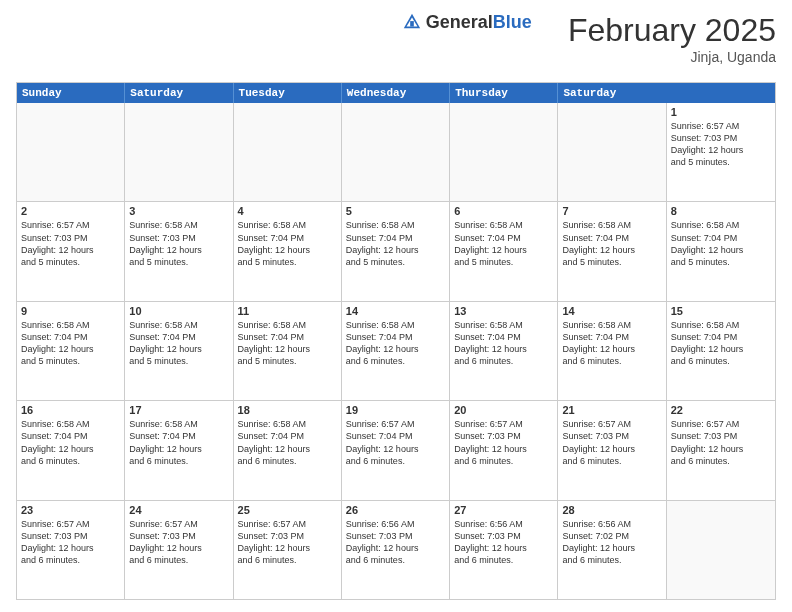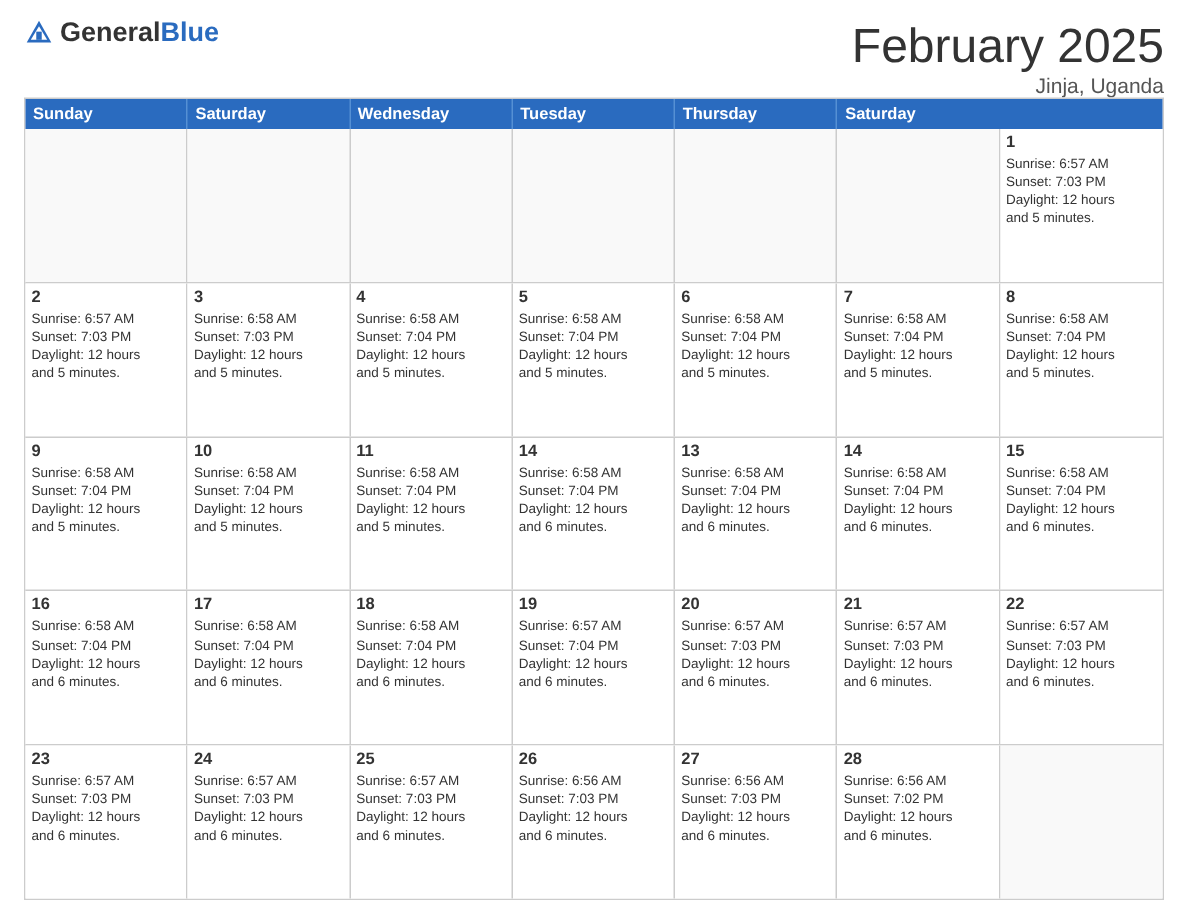--- a/index.html
+++ b/index.html
@@ -12,23 +12,24 @@
     }
     .page {
       width: 792px;
       height: 612px;
       padding: 12px 16px 12px 16px;
       display: flex;
       flex-direction: column;
     }
     .header {
       display: flex;
-      justify-content: space-between;
+      justify-content: flex-end;
       align-items: flex-start;
-      margin-bottom: 0;
+      margin-bottom: 17px;
+      gap: 36px;
     }
     .logo {
       display: flex;
       align-items: center;
       gap: 4px;
     }
     .logo-text {
       font-size: 18px;
       font-weight: bold;
       line-height: 1;
@@ -61,20 +62,21 @@
       display: grid;
       grid-template-columns: repeat(7, 1fr);
       background: #2a6bbf;
     }
     .cal-header-cell {
       color: #fff;
       font-size: 11px;
       font-weight: bold;
       padding: 4px 5px;
       border-right: 1px solid #5590d4;
+      font-family: Liberation Mono, monospace;
     }
     .cal-header-cell:last-child { border-right: none; }
     .cal-body {
       flex: 1;
       display: flex;
       flex-direction: column;
     }
     .cal-row {
       display: grid;
       grid-template-columns: repeat(7, 1fr);
@@ -123,22 +125,22 @@
     <div class="title-block">
       <div class="month-title">February 2025</div>
       <div class="location">Jinja, Uganda</div>
     </div>
   </div>
 
   <div class="calendar">
     <div class="cal-header">
     <div class="cal-header-cell">Sunday</div>
         <div class="cal-header-cell">Saturday</div>
+        <div class="cal-header-cell">Tuesday</div>
         <div class="cal-header-cell">Wednesday</div>
-        <div class="cal-header-cell">Tuesday</div>
         <div class="cal-header-cell">Thursday</div>
         <div class="cal-header-cell">Saturday</div>
       </div>
     <div class="cal-body">
     <div class="cal-row">
           <div class="cal-cell empty"></div>
           <div class="cal-cell empty"></div>
           <div class="cal-cell empty"></div>
           <div class="cal-cell empty"></div>
           <div class="cal-cell empty"></div>

